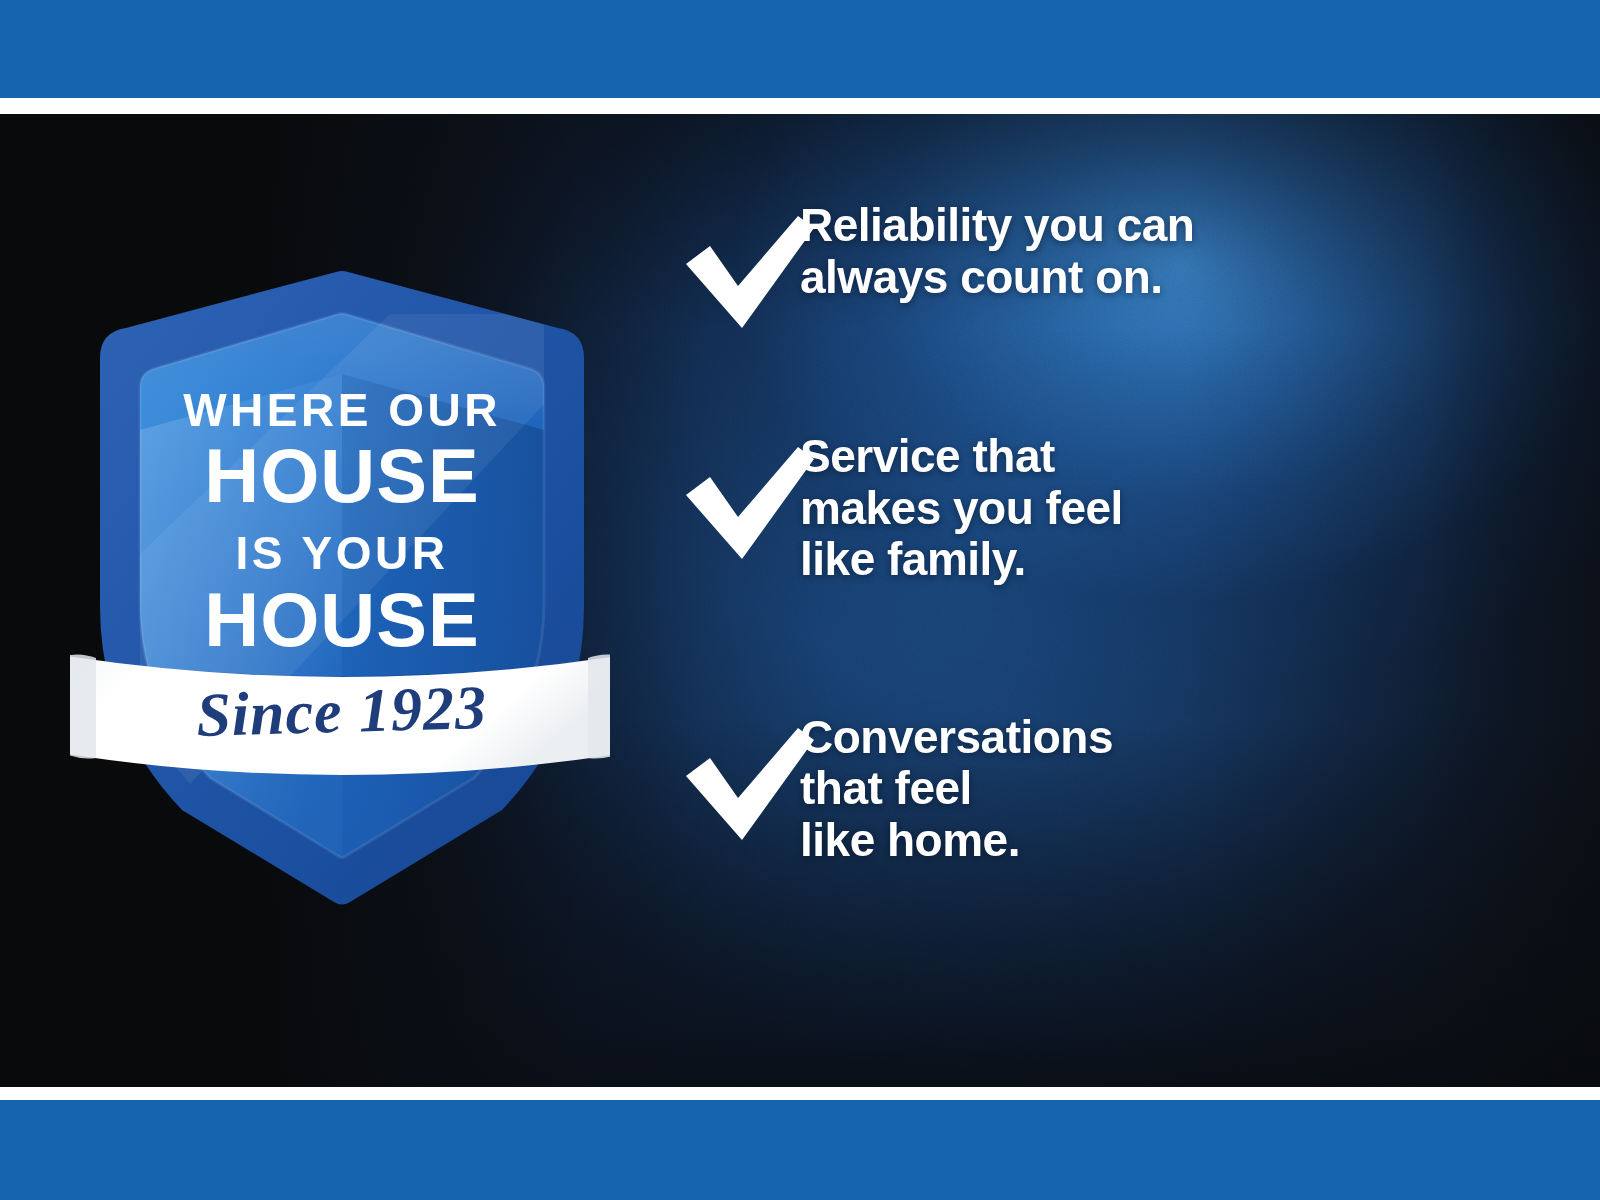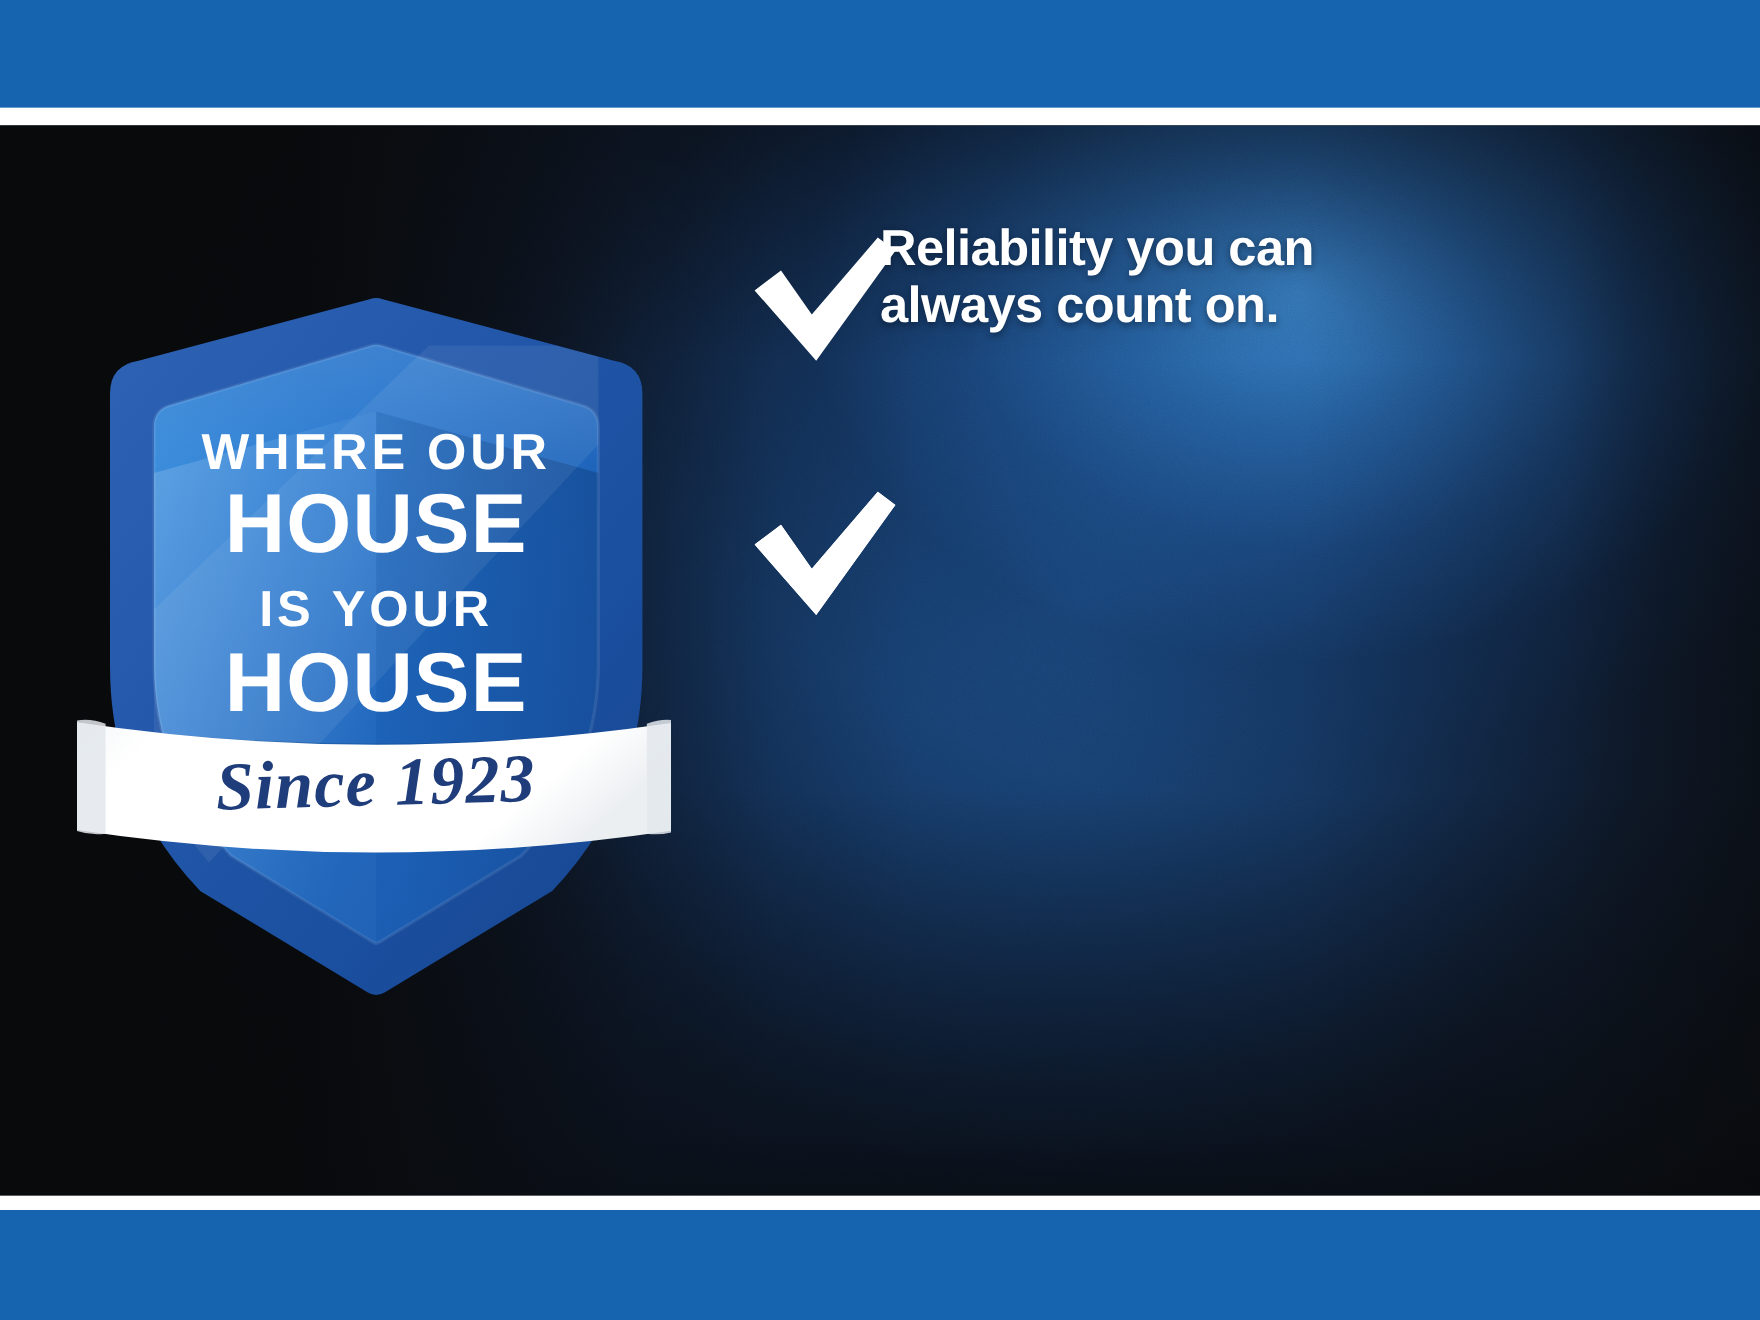--- a/index.html
+++ b/index.html
@@ -279,28 +279,34 @@
         <div class="btext">Reliability you can
 always count on.</div>
       </div>
 
       <div class="bullet b2">
         <div class="check">
           <svg width="140" height="120" viewBox="0 0 140 120" xmlns="http://www.w3.org/2000/svg">
             <path d="M6 52 L30 34 L58 74 L118 4 L134 16 L62 116 Z" fill="#ffffff"></path>
           </svg>
         </div>
+        <div class="btext">Service that
+makes you feel
+like family.</div>
       </div>
 
       <div class="bullet b3">
         <div class="check">
           <svg width="140" height="120" viewBox="0 0 140 120" xmlns="http://www.w3.org/2000/svg">
             <path d="M6 52 L30 34 L58 74 L118 4 L134 16 L62 116 Z" fill="#ffffff"></path>
           </svg>
         </div>
+        <div class="btext">Conversations
+that feel
+like home.</div>
       </div>
 
     </div>
   </div>
 
   <div class="bar-gap-bottom"></div>
   <div class="bar-bottom"></div>
 
 </div>
 

